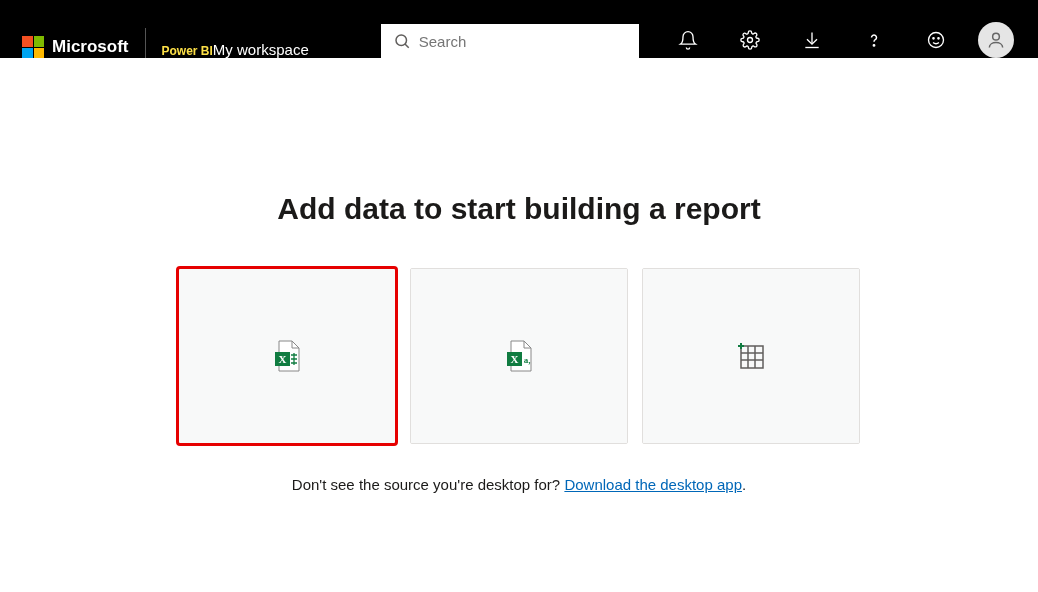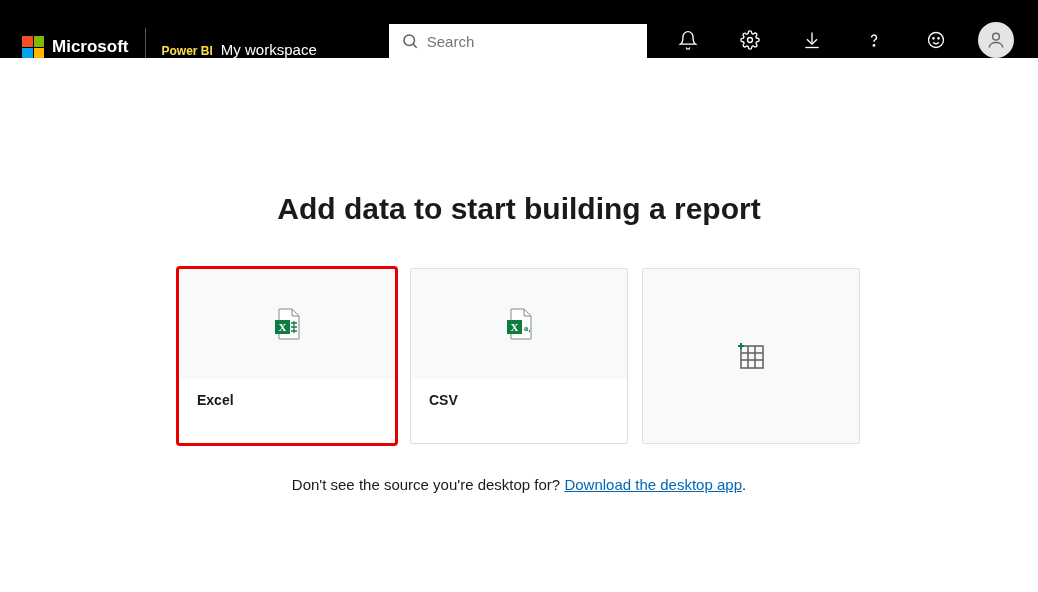--- a/index.html
+++ b/index.html
@@ -49,21 +49,21 @@
     }
     .app-name {
       color: #fde047;
       font-size: 12px;
       font-weight: 700;
     }
     .workspace {
       color: #ffffff;
       font-size: 15px;
       font-weight: 400;
-      margin-left: 8px;
+      margin-left: 0;
     }
     .spacer-left { width: 72px; }
     .search-wrap {
       background: #ffffff;
       border-radius: 0;
       height: 34px;
       width: 258px;
       display: flex;
       align-items: center;
       padding: 0 12px;
@@ -245,34 +245,32 @@
           <path d="M10 3 h13 l7 7 v23 h-20 z" fill="#fff" stroke="#888" stroke-width="1"></path>
           <path d="M23 3 v7 h7" fill="none" stroke="#888" stroke-width="1"></path>
           <rect x="6" y="14" width="15" height="14" fill="#107C41"></rect>
           <text x="13.5" y="25" text-anchor="middle" fill="#fff" font-size="11" font-weight="700" font-family="Segoe UI">X</text>
           <line x1="22" y1="17" x2="28" y2="17" stroke="#107C41" stroke-width="1.3"></line>
           <line x1="22" y1="21" x2="28" y2="21" stroke="#107C41" stroke-width="1.3"></line>
           <line x1="22" y1="25" x2="28" y2="25" stroke="#107C41" stroke-width="1.3"></line>
           <line x1="25" y1="15" x2="25" y2="27" stroke="#107C41" stroke-width="1.3"></line>
         </svg>
       </div>
-      <div class="card-label">Excel</div>
     </div>
 
     <div class="card">
       <div class="card-icon">
         <svg width="36" height="36" viewBox="0 0 36 36">
           <path d="M10 3 h13 l7 7 v23 h-20 z" fill="#fff" stroke="#888" stroke-width="1"></path>
           <path d="M23 3 v7 h7" fill="none" stroke="#888" stroke-width="1"></path>
           <rect x="6" y="14" width="15" height="14" fill="#107C41"></rect>
           <text x="13.5" y="25" text-anchor="middle" fill="#fff" font-size="11" font-weight="700" font-family="Segoe UI">X</text>
           <text x="26" y="25" text-anchor="middle" fill="#107C41" font-size="9" font-weight="600" font-family="Segoe UI">a,</text>
         </svg>
       </div>
-      <div class="card-label">CSV</div>
     </div>
 
     <div class="card">
       <div class="card-icon">
         <svg width="36" height="36" viewBox="0 0 36 36">
           <rect x="8" y="8" width="22" height="22" fill="none" stroke="#605e5c" stroke-width="1.5"></rect>
           <line x1="8" y1="15" x2="30" y2="15" stroke="#605e5c" stroke-width="1.5"></line>
           <line x1="8" y1="22" x2="30" y2="22" stroke="#605e5c" stroke-width="1.5"></line>
           <line x1="15" y1="8" x2="15" y2="30" stroke="#605e5c" stroke-width="1.5"></line>
           <line x1="22" y1="8" x2="22" y2="30" stroke="#605e5c" stroke-width="1.5"></line>

